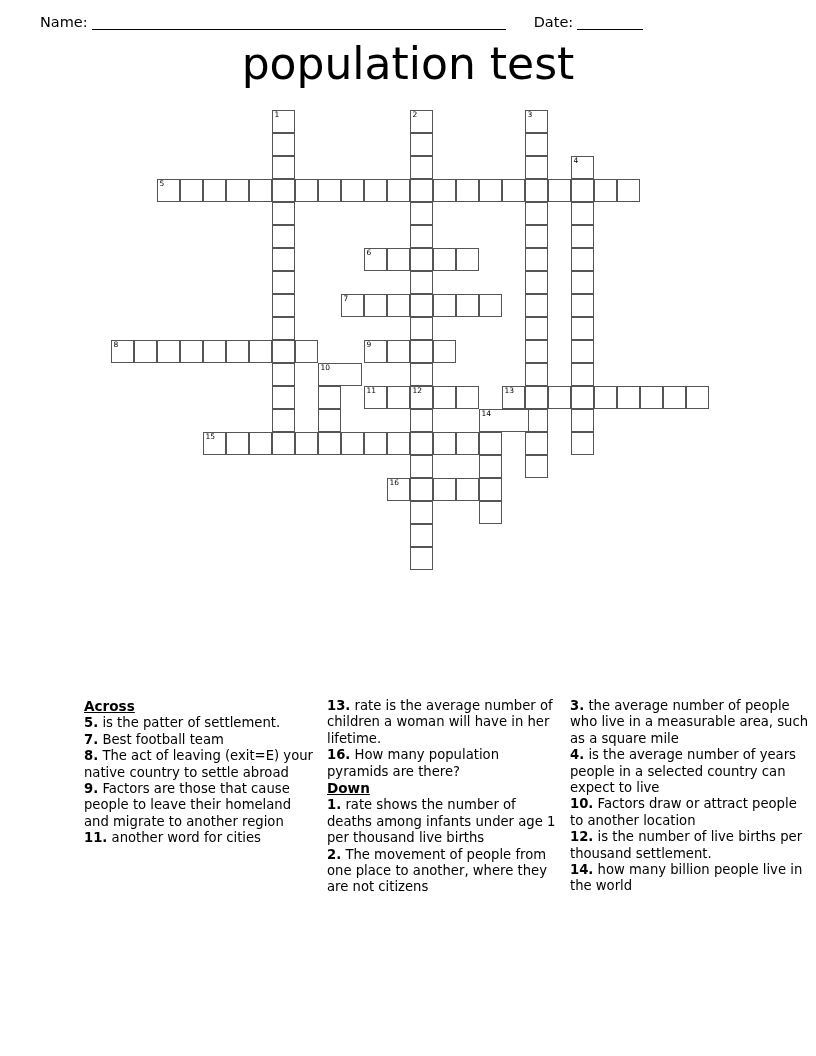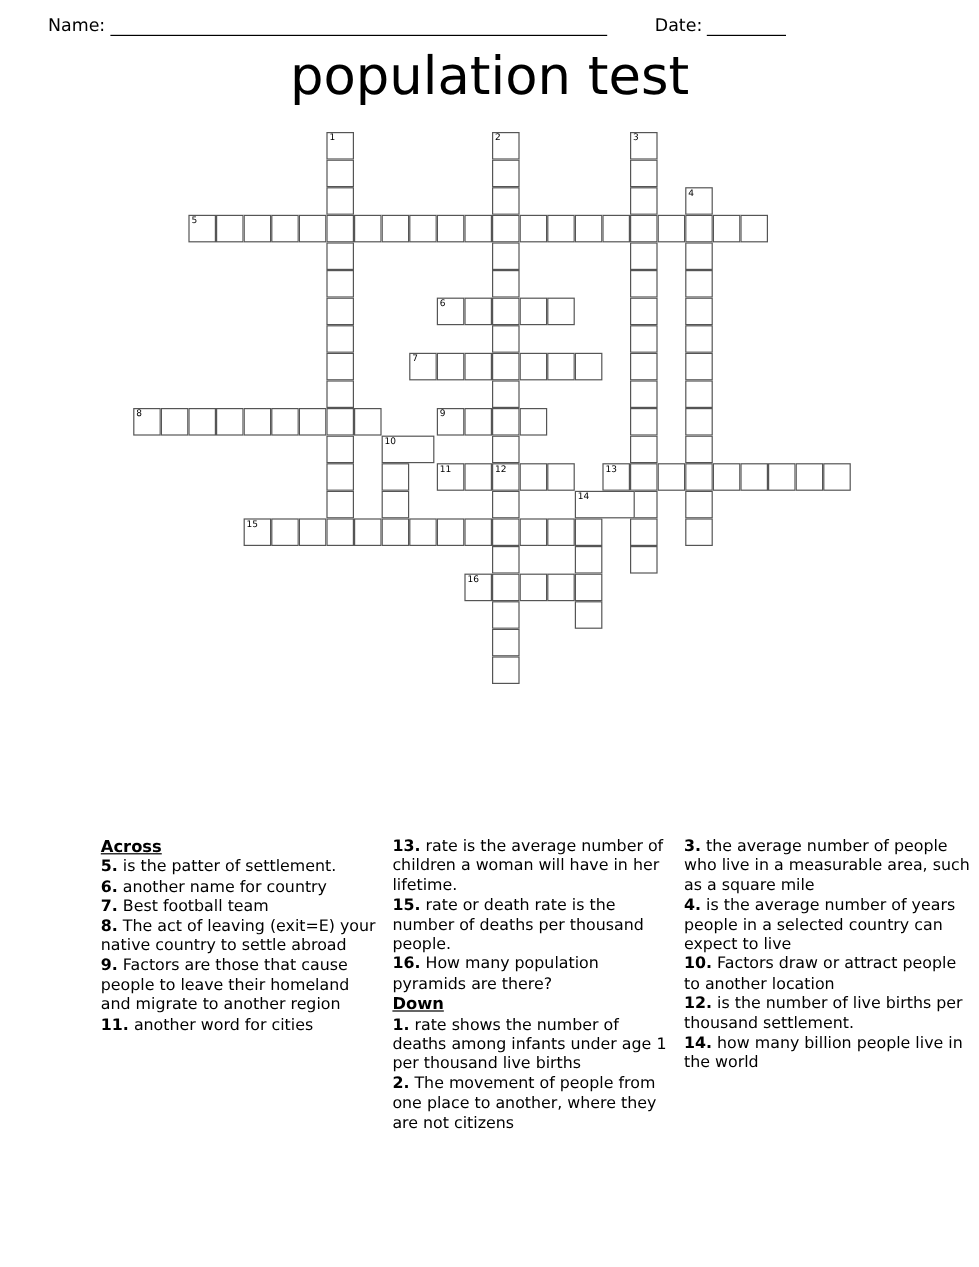--- a/index.html
+++ b/index.html
@@ -30,21 +30,21 @@
   }
   .hdr-label { white-space: nowrap; }
   .hdr-rule {
     display: inline-block;
     border-bottom: 1px solid #000;
     height: 13px;
     margin: 0 2px 0 4px;
   }
   #name-rule { width: 414px; }
   #date-rule { width: 66px; }
-  #date-group { margin-left: 38px; display: flex; align-items: flex-end; }
+  #date-group { margin-left: 26px; display: flex; align-items: flex-end; }
   #name-group { display: flex; align-items: flex-end; }
 
   
   #puzzle-title {
     position: absolute;
     left: 0;
     top: 36px;
     width: 816px;
     text-align: center;
     font-size: 44px;
@@ -287,31 +287,29 @@
     </div>
     <div class="cell" style="left: 322px; top: 368px;"></div>
     <div class="cell" style="left: 345px; top: 368px;"></div>
   </div>
 
 <div id="clues">
   <div class="clue-col col1">
     <div class="section-head">Across</div>
     <div id="across-part1">
         <div class="clue"><b>5.</b><span> is the patter of settlement.</span></div>
-        <div class="clue"><b>6.</b><span> another name for country</span></div>
         <div class="clue"><b>7.</b><span> Best football team</span></div>
         <div class="clue"><b>8.</b><span> The act of leaving (exit=E) your native country to settle abroad</span></div>
         <div class="clue"><b>9.</b><span> Factors are those that cause people to leave their homeland and migrate to another region</span></div>
         <div class="clue"><b>11.</b><span> another word for cities</span></div>
       </div>
   </div>
   <div class="clue-col col2">
     <div id="across-part2">
         <div class="clue"><b>13.</b><span> rate is the average number of children a woman will have in her lifetime.</span></div>
-        <div class="clue"><b>15.</b><span> rate or death rate is the number of deaths per thousand people.</span></div>
         <div class="clue"><b>16.</b><span> How many population pyramids are there?</span></div>
       </div>
     <div class="section-head">Down</div>
     <div id="down-part1">
         <div class="clue"><b>1.</b><span> rate shows the number of deaths among infants under age 1 per thousand live births</span></div>
         <div class="clue"><b>2.</b><span> The movement of people from one place to another, where they are not citizens</span></div>
       </div>
   </div>
   <div class="clue-col col3">
     <div id="down-part2">

